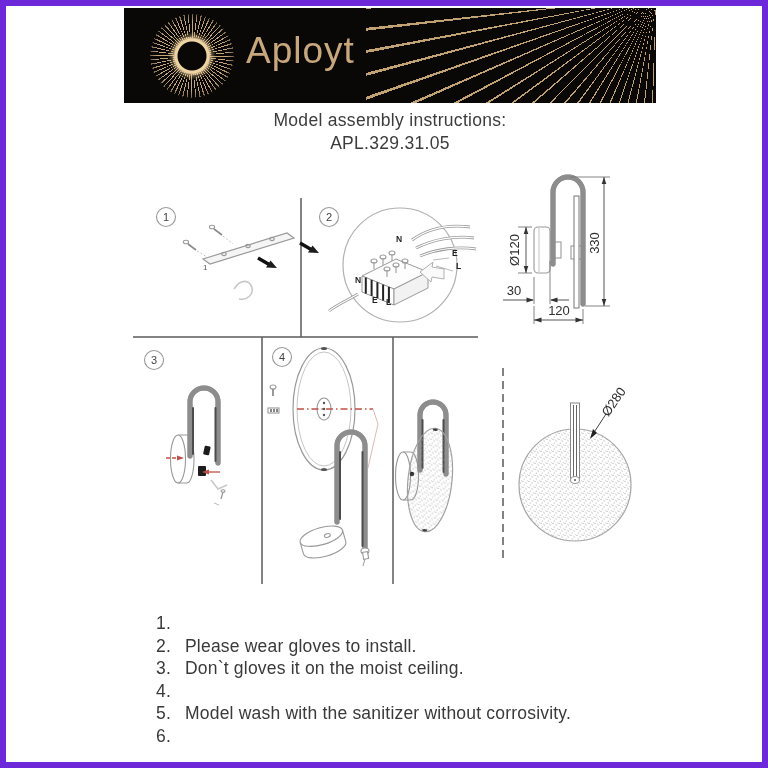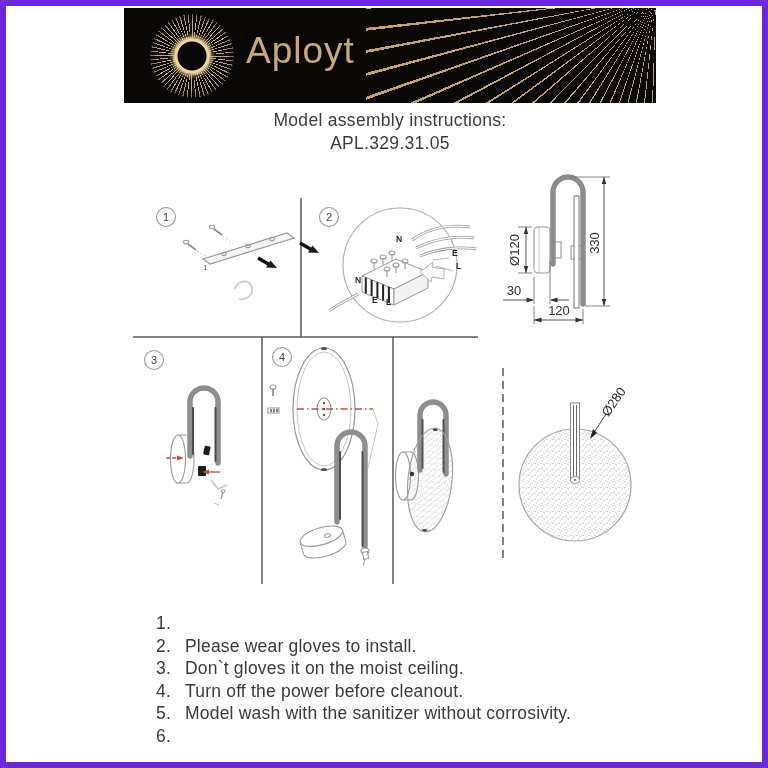--- a/index.html
+++ b/index.html
@@ -291,21 +291,20 @@
     <div class="li">
         <span class="num">2.</span>
         <span>Please wear gloves to install.</span>
       </div>
     <div class="li">
         <span class="num">3.</span>
         <span>Don`t gloves it on the moist ceiling.</span>
       </div>
     <div class="li">
         <span class="num">4.</span>
-        <span>Turn off the power before cleanout.</span>
       </div>
     <div class="li">
         <span class="num">5.</span>
         <span>Model wash with the sanitizer without corrosivity.</span>
       </div>
     <div class="li">
         <span class="num">6.</span>
       </div>
   </div>
 

